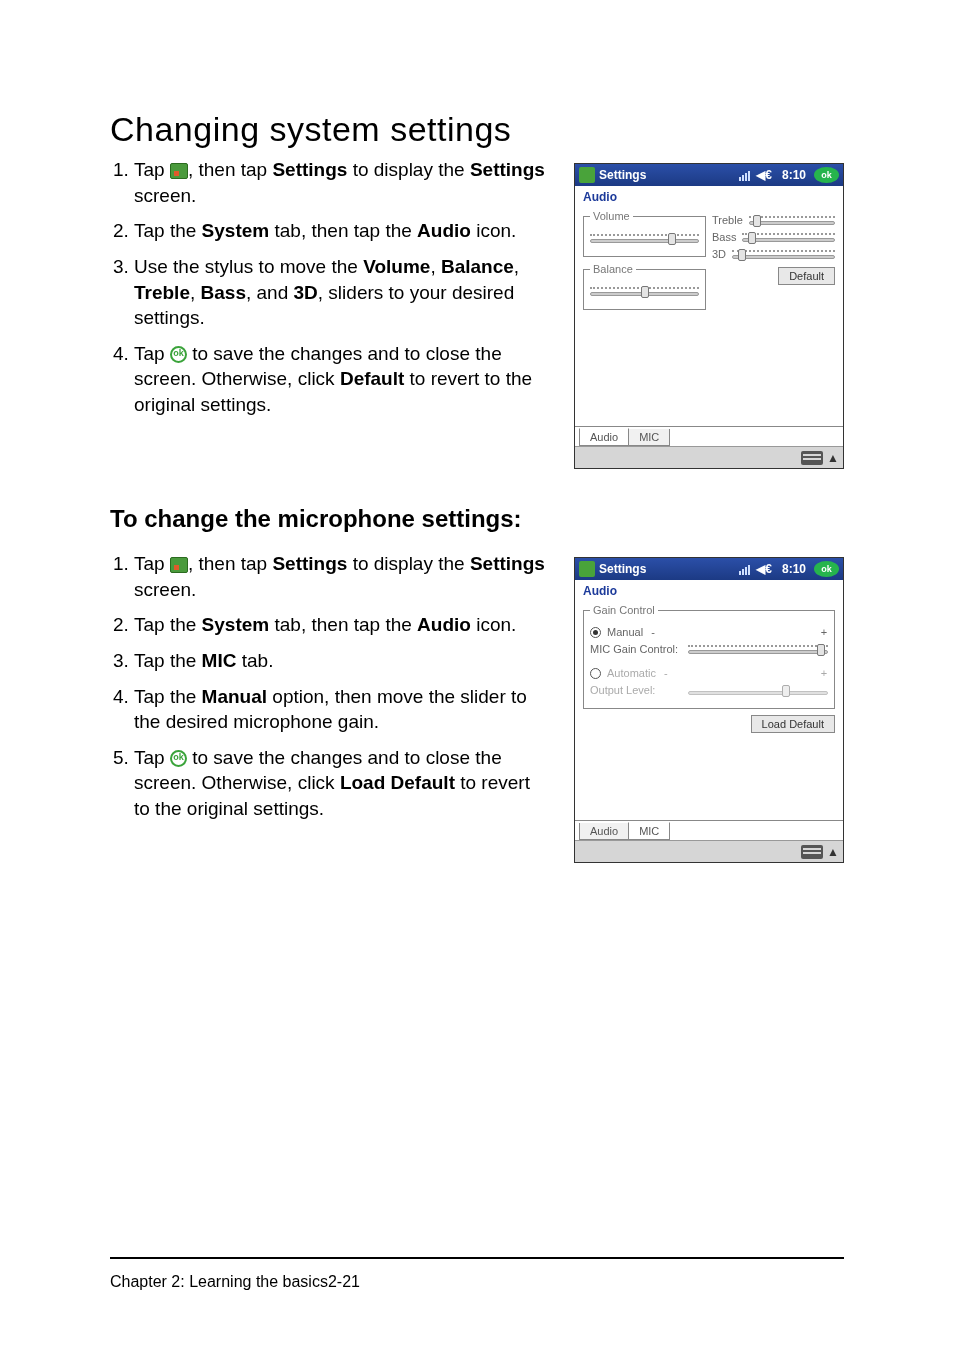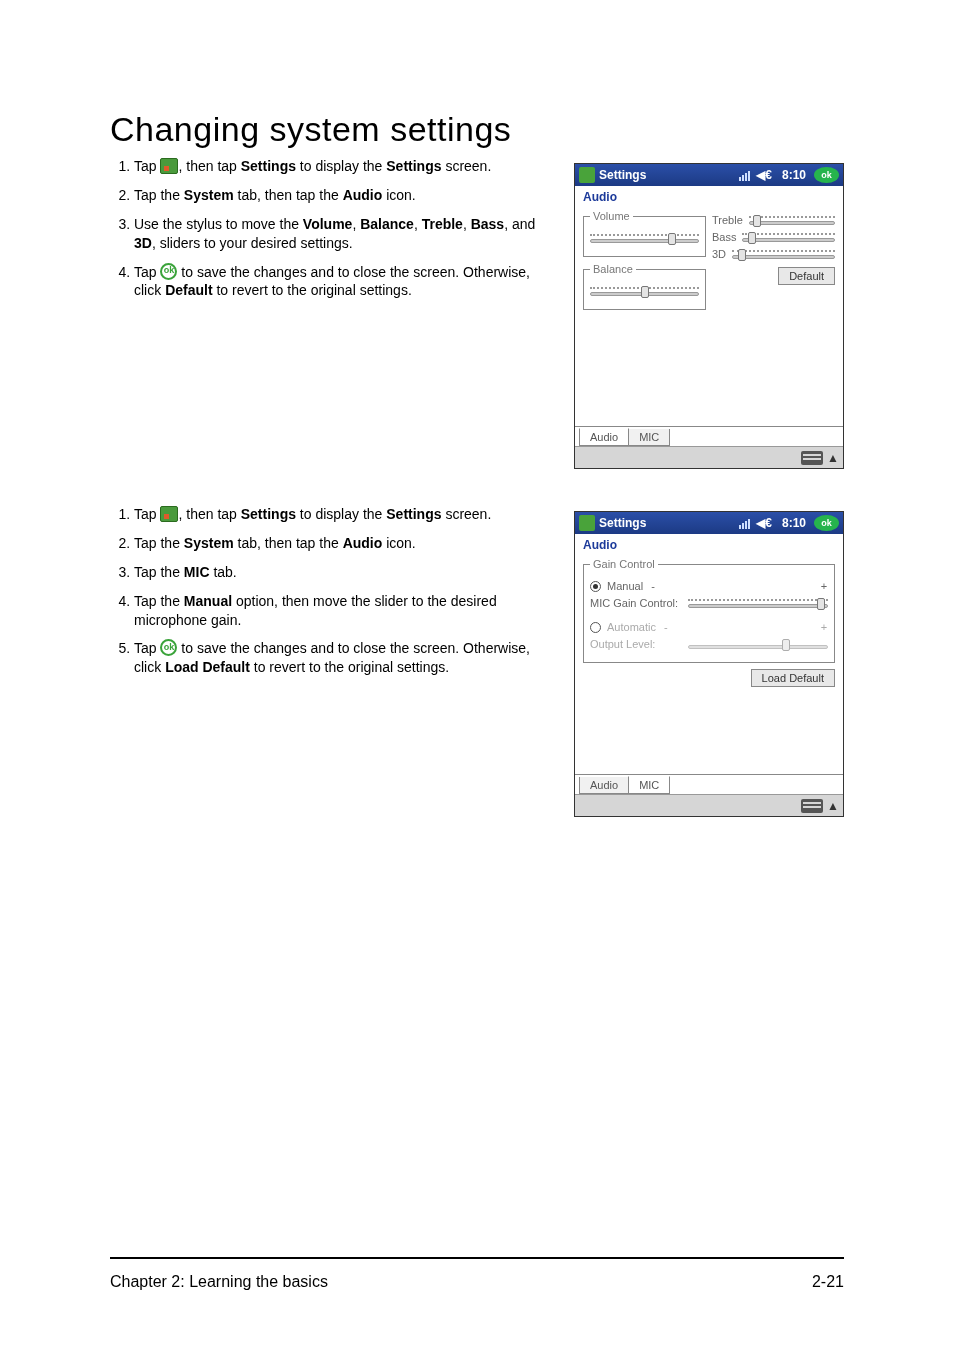--- a/index.html
+++ b/index.html
@@ -30,21 +30,21 @@
   .columns {
     display: flex;
     gap: 28px;
     margin-bottom: 36px;
   }
   .text-col { flex: 1 1 auto; }
   .img-col { flex: 0 0 auto; padding-top: 6px; }
   ol {
     margin: 0;
     padding-left: 24px;
-    font-size: 14px;
+    font-size: 19px;
     line-height: 1.35;
   }
   ol li { margin-bottom: 10px; }
   .b { font-weight: 700; }
 
   
   .icon-start {
     display: inline-block;
     width: 18px; height: 16px;
     background: #4a9a3c;
@@ -90,21 +90,20 @@
     position: absolute;
     left: 110px; right: 110px;
     bottom: 92px;
     border-top: 2px solid #000;
   }
   .footer {
     position: absolute;
     left: 110px; right: 110px;
     bottom: 60px;
     display: flex;
-    justify-content: space-between;
     font-size: 16px;
   }
 
   
   .pda {
     width: 270px;
     border: 1px solid #333;
     background: #fff;
     font-size: 11px;
     color: #3b3b3b;
@@ -369,20 +368,21 @@
           <div class="tab">MIC</div>
         </div>
         <div class="pda-softbar">
           <span class="kbd-icon"></span>
           <span class="arrow-up">▲</span>
         </div>
       </div>
     </div>
   </div>
 
+  <h2>To change the microphone settings:</h2>
 
   <div class="columns">
     <div class="text-col">
       <ol>
         <li>
           <span>Tap </span><span class="icon-start"></span><span>, then tap </span><span class="b">Settings</span><span> to display the </span><span class="b">Settings</span><span> screen.</span>
         </li>
         <li>
           <span>Tap the </span><span class="b">System</span><span> tab, then tap the </span><span class="b">Audio</span><span> icon.</span>
         </li>

